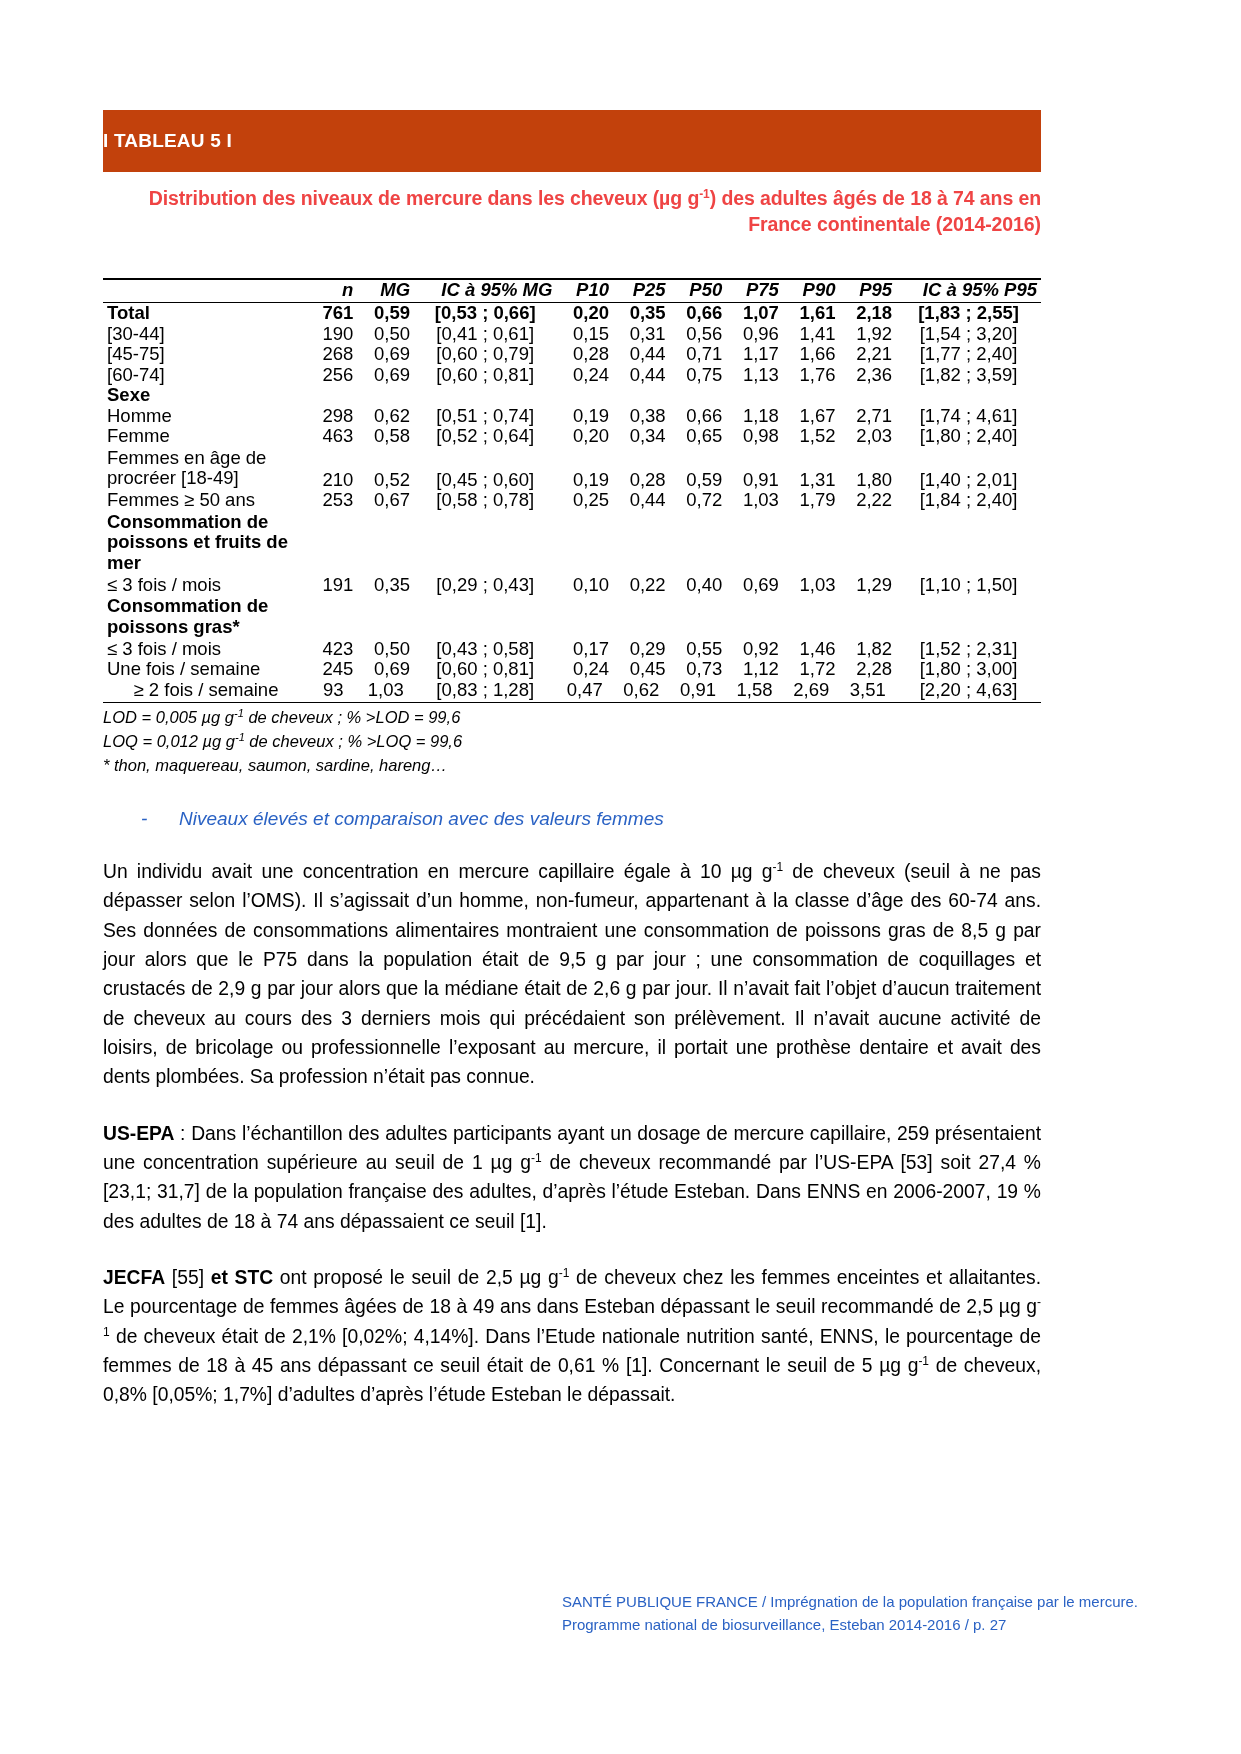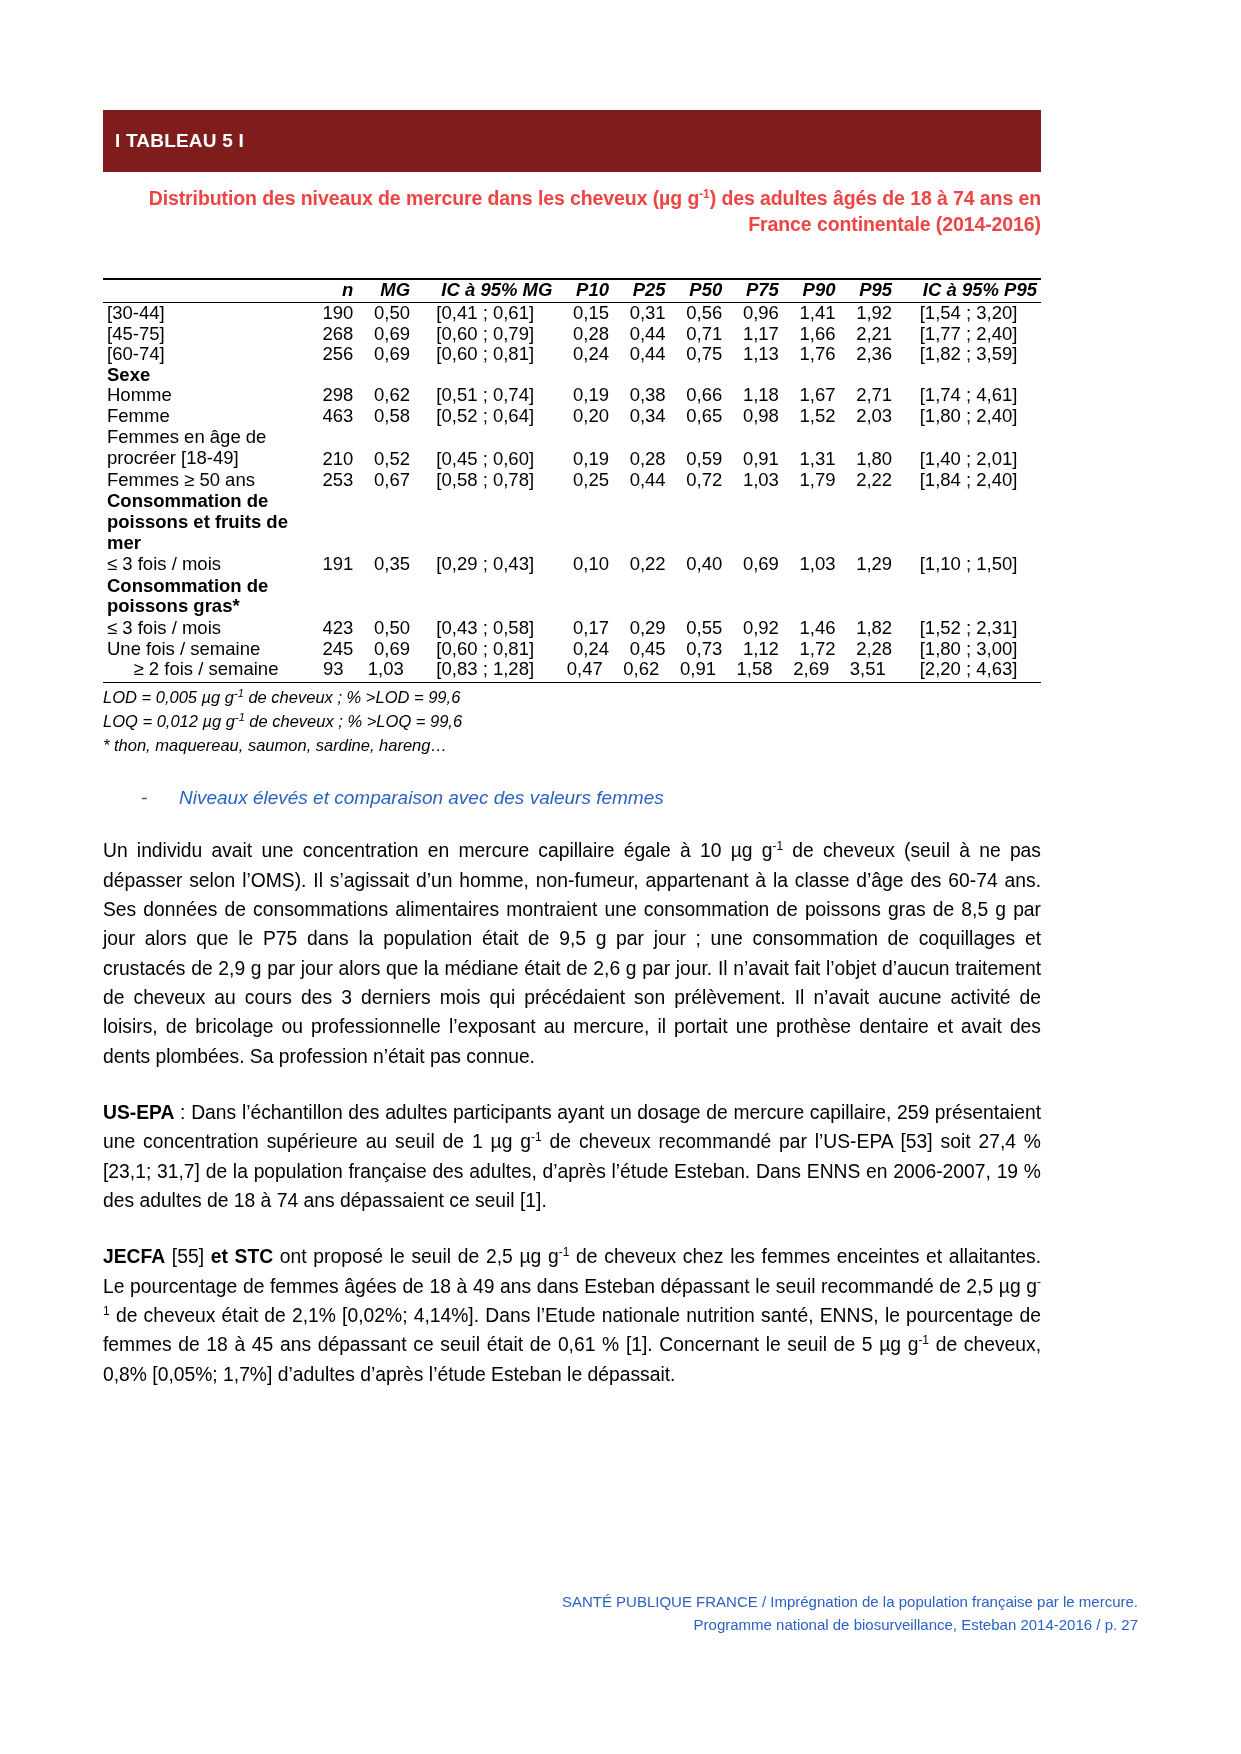--- a/index.html
+++ b/index.html
@@ -25,25 +25,24 @@
   }
   .content {
     position: absolute;
     left: 103px;
     top: 110px;
     width: 938px;
   }
 
   
   .tbl-banner {
-    background: #7f1d1d;
+    background: #c2410c;
     height: 62px;
     display: flex;
     align-items: center;
-    padding-left: 12px;
     box-sizing: border-box;
   }
   .tbl-banner-label {
     color: #ffffff;
     font-size: 19px;
     font-weight: bold;
     letter-spacing: .2px;
   }
   .tbl-title {
     margin-top: 13px;
@@ -131,21 +130,20 @@
     text-align: justify;
   }
   .para sup { font-size: 12px; vertical-align: super; line-height: 0; }
   .para b { font-weight: bold; }
 
   
   .footer {
     position: absolute;
     right: 103px;
     bottom: 118px;
-    text-align: right;
     color: #2a62c4;
     font-size: 15px;
     line-height: 1.5;
   }
 </style>
 </head>
 <body>
 
 <div class="page">
   <div class="content">
@@ -168,20 +166,33 @@
           <th class="col-p">P10</th>
           <th class="col-p">P25</th>
           <th class="col-p">P50</th>
           <th class="col-p">P75</th>
           <th class="col-p">P90</th>
           <th class="col-p">P95</th>
           <th class="col-ci95">IC à 95% P95</th>
         </tr>
       </thead>
       <tbody id="stat-body">
+          <tr class="total-row">
+            <td class="col-label">Total</td>
+            <td class="num">761</td>
+            <td class="num">0,59</td>
+            <td class="ci">[0,53 ; 0,66]</td>
+            <td class="num">0,20</td>
+            <td class="num">0,35</td>
+            <td class="num">0,66</td>
+            <td class="num">1,07</td>
+            <td class="num">1,61</td>
+            <td class="num">2,18</td>
+            <td class="ci">[1,83 ; 2,55]</td>
+          </tr>
           <tr>
             <td class="col-label">[30-44]</td>
             <td class="num">190</td>
             <td class="num">0,50</td>
             <td class="ci">[0,41 ; 0,61]</td>
             <td class="num">0,15</td>
             <td class="num">0,31</td>
             <td class="num">0,56</td>
             <td class="num">0,96</td>
             <td class="num">1,41</td>

